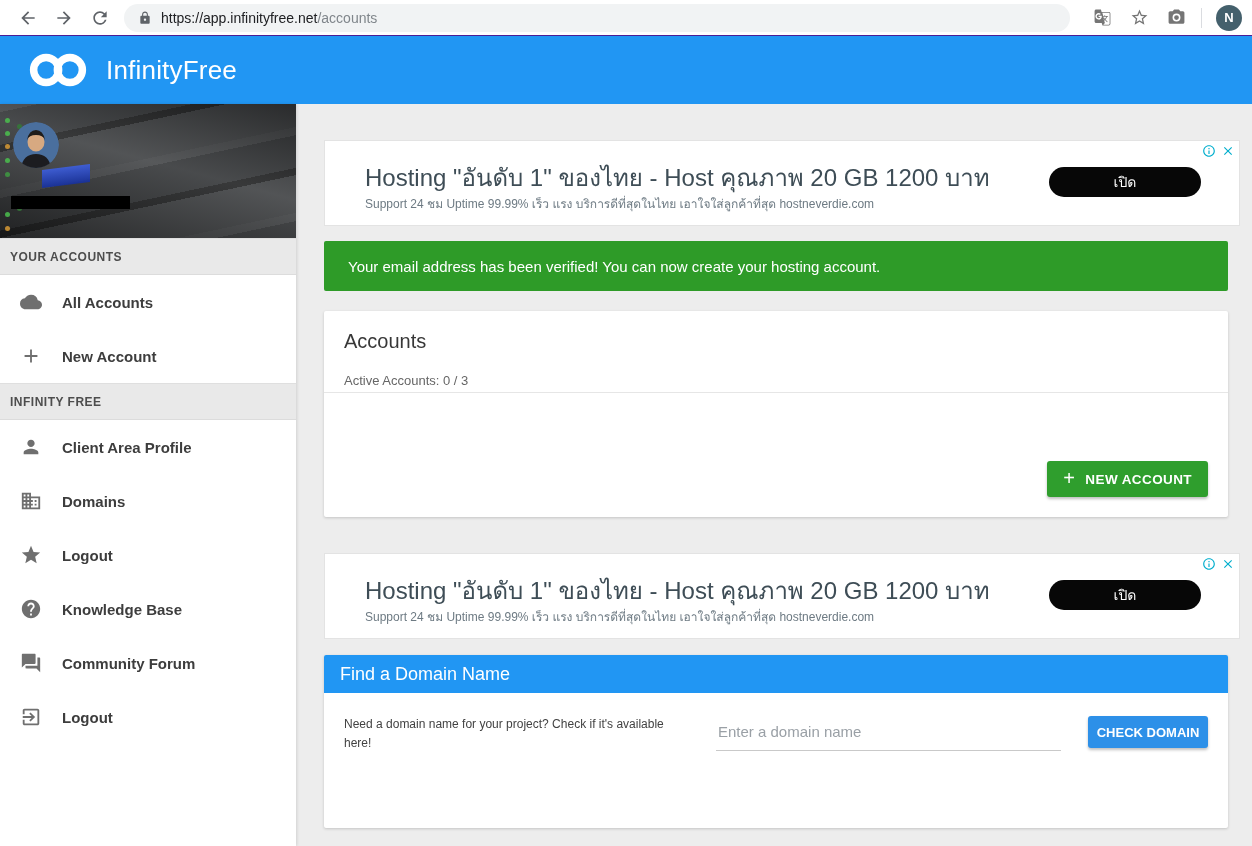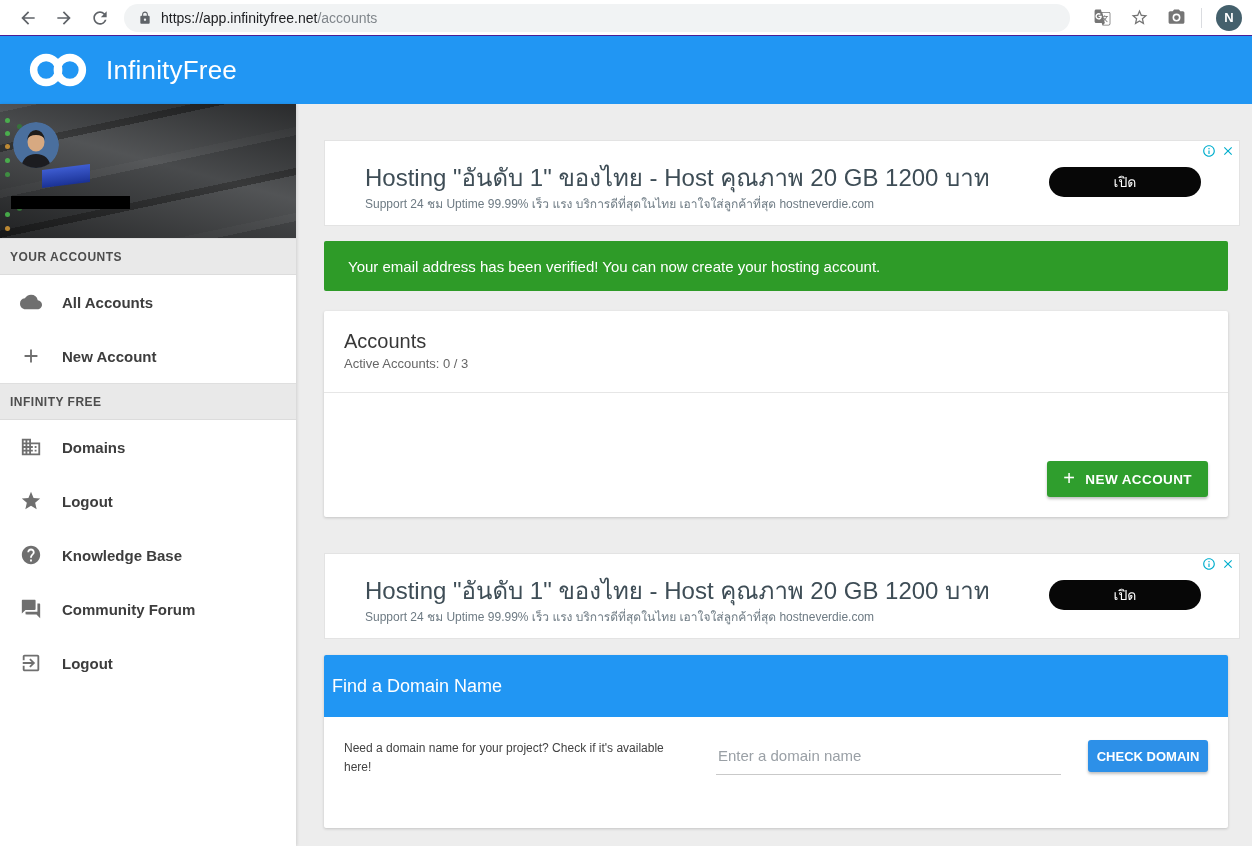--- a/index.html
+++ b/index.html
@@ -74,34 +74,34 @@
   
   .alert-success { width:904px; height:50px; background:var(--success_green,#2e9b28);
     color:#fff; font-size:15px; display:flex; align-items:center; padding-left:24px;
     border-radius:2px; margin-bottom:20px; }
 
   
   .card { width:904px; background:#fff; border-radius:2px; box-shadow:0 1px 3px rgba(0,0,0,.18); }
   .accounts-card { height:206px; margin-bottom:36px; position:relative; }
   .accounts-head { padding:19px 20px 0 20px; height:82px; border-bottom:1px solid #e6e6e6; }
   .accounts-title { font-size:20px; color:#383838; }
-  .accounts-sub { font-size:13px; color:#666; margin-top:3px; }
+  .accounts-sub { font-size:13px; color:#666; margin-top:20px; }
   .accounts-body { padding:24px 20px 0 20px; font-size:15px; color:#4a4a4a; }
   .link { color:var(--link_blue,#2f7fd3); cursor:pointer; text-decoration:none; }
   .btn-green { position:absolute; right:20px; bottom:20px; height:36px; padding:0 16px;
     background:var(--button_green,#2f9e2d); border:none; border-radius:3px; color:#fff;
     font-size:13.5px; font-weight:bold; letter-spacing:.4px; display:flex; align-items:center;
     gap:10px; cursor:pointer; box-shadow:0 2px 3px rgba(0,0,0,.25);
     font-family:"Liberation Sans",sans-serif; }
   .btn-green .plus { font-size:20px; font-weight:normal; line-height:1; margin-top:-2px; }
 
   
   .domain-card { height:173px; overflow:hidden; }
-  .domain-head { height:62px; background:var(--accent_blue,#2196f3); color:#fff; font-size:18px;
-    display:flex; align-items:center; padding-left:8px; }
+  .domain-head { height:38px; background:var(--accent_blue,#2196f3); color:#fff; font-size:18px;
+    display:flex; align-items:center; padding-left:16px; }
   .domain-body { position:relative; height:120px; }
   .domain-desc { position:absolute; left:20px; top:22px; width:345px; font-size:12px;
     color:#424242; line-height:1.55; }
   .domain-input { position:absolute; left:392px; top:30px; width:345px; border:none;
     border-bottom:1px solid #c9c9c9; background:transparent; font-size:15px; color:#333;
     padding:0 0 10px 2px; outline:none; font-family:"Liberation Sans",sans-serif; }
   .domain-input::placeholder { color:#9aa0a6; }
   .btn-blue { position:absolute; left:764px; top:23px; width:120px; height:32px;
     background:var(--button_blue,#2d90e8); border:none; border-radius:3px; color:#fff;
     font-size:13px; font-weight:bold; cursor:pointer; box-shadow:0 2px 3px rgba(0,0,0,.25);
@@ -182,20 +182,26 @@
         </div>
         <div class="nav-item">
           <span class="ni-icon"><svg viewBox="0 0 24 24">
               <path d="M19 13h-6v6h-2v-6H5v-2h6V5h2v6h6v2z"></path>
             </svg></span>
           <span class="ni-label">New Account</span>
         </div>
         <div class="section-header">INFINITY FREE</div>
         <div class="nav-item">
           <span class="ni-icon"><svg viewBox="0 0 24 24">
+              <path d="M12 12c2.21 0 4-1.79 4-4s-1.79-4-4-4-4 1.79-4 4 1.79 4 4 4zm0 2c-2.67 0-8 1.34-8 4v2h16v-2c0-2.66-5.33-4-8-4z"></path>
+            </svg></span>
+          <span class="ni-label">Client Area Profile</span>
+        </div>
+        <div class="nav-item">
+          <span class="ni-icon"><svg viewBox="0 0 24 24">
               <path d="M12 7V3H2v18h20V7H12zM6 19H4v-2h2v2zm0-4H4v-2h2v2zm0-4H4V9h2v2zm0-4H4V5h2v2zm4 12H8v-2h2v2zm0-4H8v-2h2v2zm0-4H8V9h2v2zm0-4H8V5h2v2zm10 12h-8v-2h2v-2h-2v-2h2v-2h-2V9h8v10zm-2-8h-2v2h2v-2zm0 4h-2v2h2v-2z"></path>
             </svg></span>
           <span class="ni-label">Domains</span>
         </div>
         <div class="nav-item">
           <span class="ni-icon"><svg viewBox="0 0 24 24">
               <path d="M12 17.27L18.18 21l-1.64-7.03L22 9.24l-7.19-.61L12 2 9.19 8.63 2 9.24l5.46 4.73L5.82 21z"></path>
             </svg></span>
           <span class="ni-label">Logout</span>
         </div>

